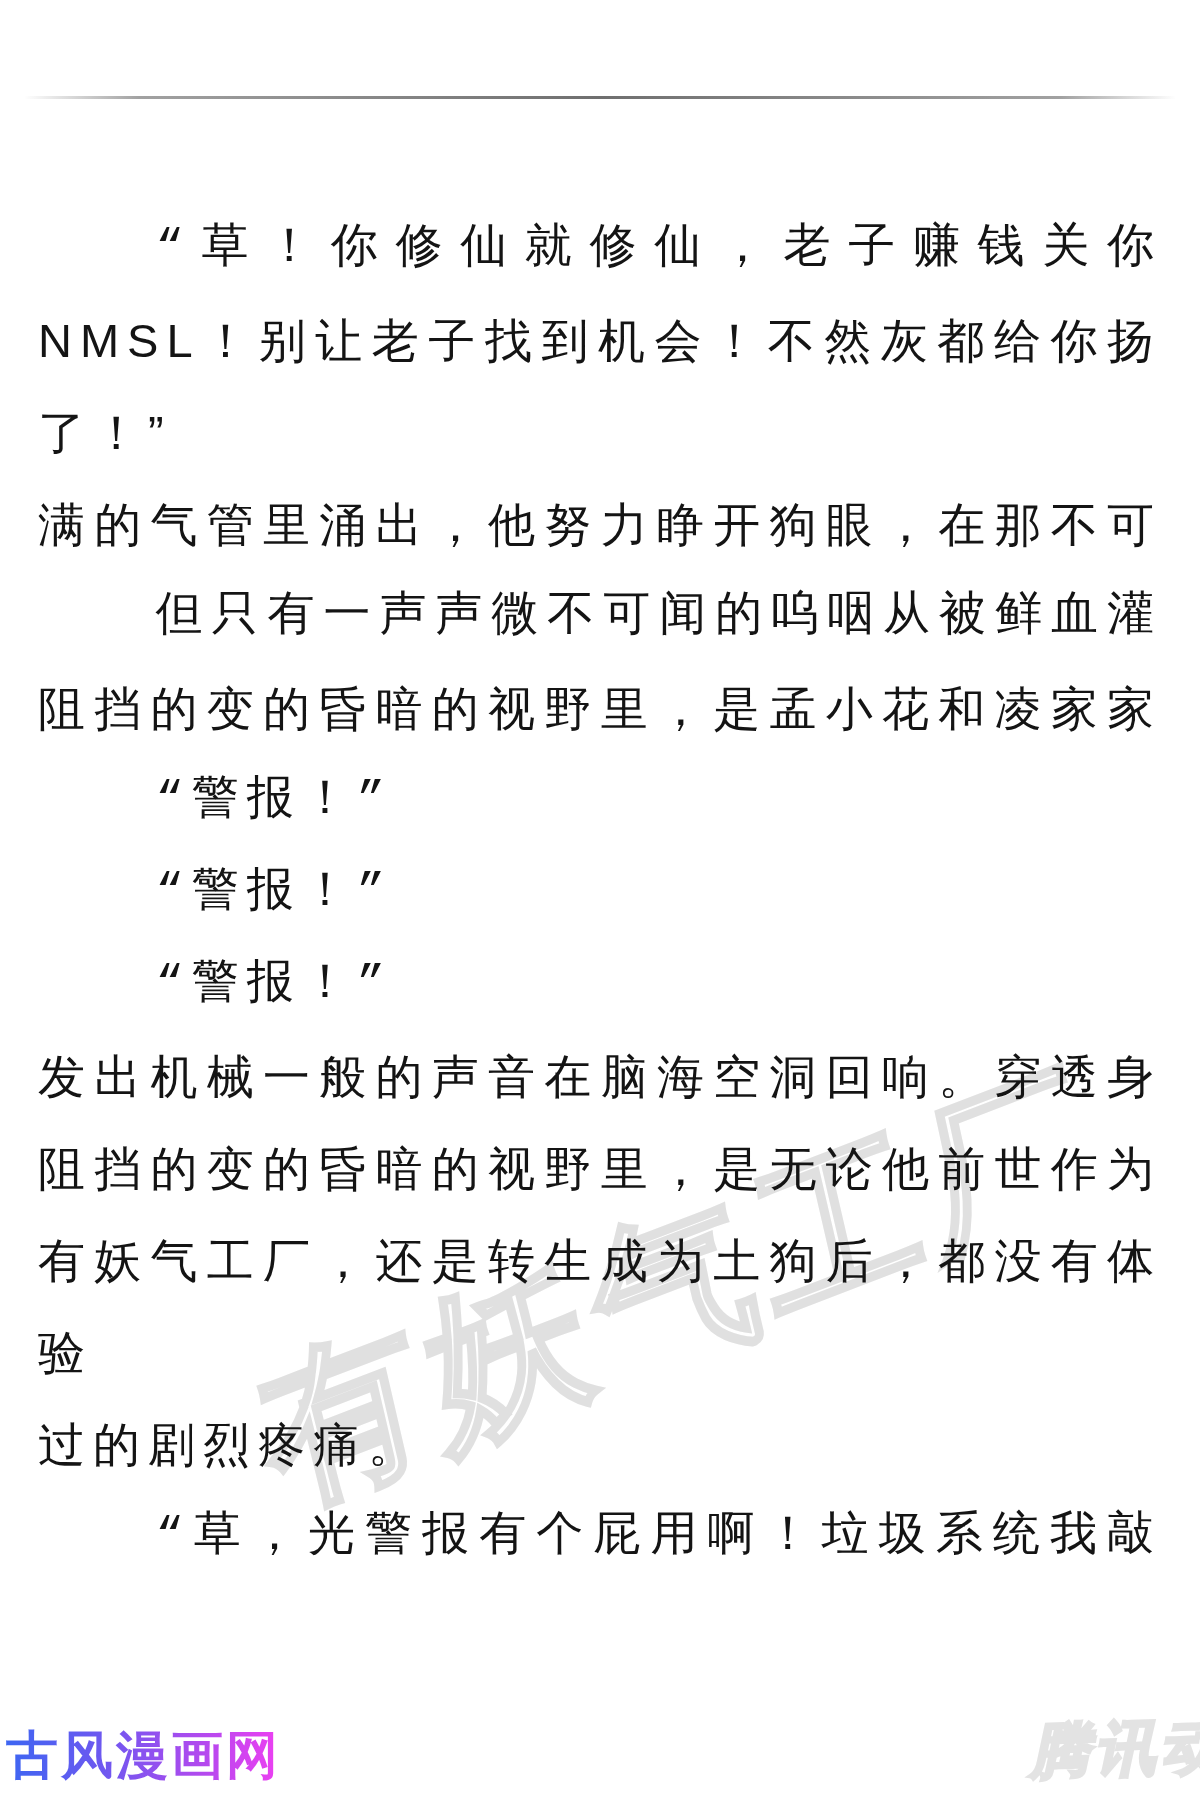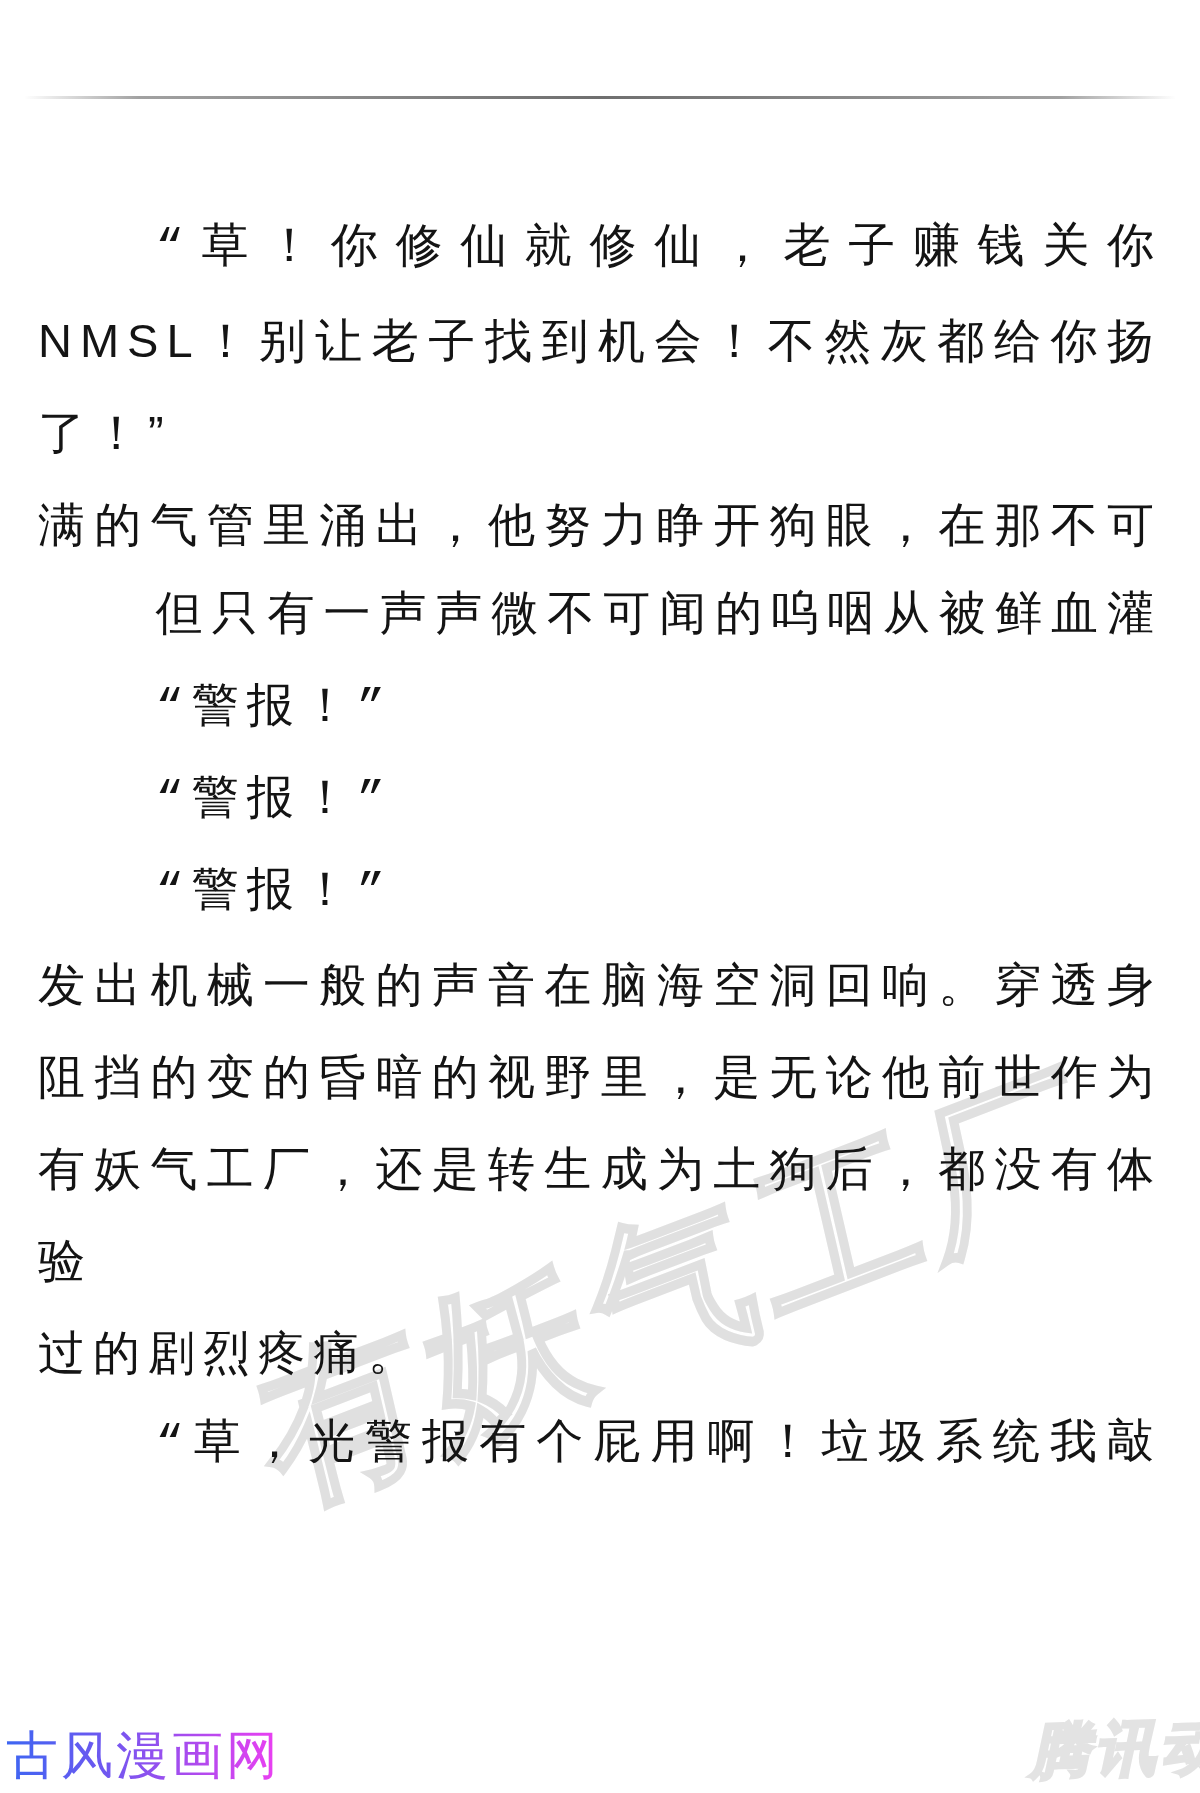--- a/index.html
+++ b/index.html
@@ -70,21 +70,21 @@
     white-space:nowrap;
     color:#f2f2f2;
     -webkit-text-stroke:3px #e3e3e3;
     z-index:1;
   }
   
   .logo{
     position:absolute;
     left:6px;bottom:2px;
     font-size:52px;
-    font-weight:400;
+    font-weight:700;
     letter-spacing:3px;
     white-space:nowrap;
     background:linear-gradient(90deg,#3d66f2 0%,#6d58f0 35%,#b04aee 70%,#ee3ff2 100%);
     -webkit-background-clip:text;
     background-clip:text;
     color:transparent;
     z-index:3;
     text-align:center;
   }
 </style>
@@ -95,20 +95,21 @@
   <div class="divider"></div>
 
   <div class="wm-center">有妖气工厂</div>
 
   <div class="text-block" id="lines-container">
       <div class="line stretch indent">“草！你修仙就修仙，老子赚钱关你</div>
       <div class="line stretch">NMSL！别让老子找到机会！不然灰都给你扬</div>
       <div class="line">了！”</div>
       <div class="line stretch">满的气管里涌出，他努力睁开狗眼，在那不可</div>
       <div class="line stretch indent">但只有一声声微不可闻的呜咽从被鲜血灌</div>
+      <div class="line stretch">阻挡的变的昏暗的视野里，是孟小花和凌家家</div>
       <div class="line indent">“警报！”</div>
       <div class="line indent">“警报！”</div>
       <div class="line indent">“警报！”</div>
       <div class="line stretch">发出机械一般的声音在脑海空洞回响。穿透身</div>
       <div class="line stretch">阻挡的变的昏暗的视野里，是无论他前世作为</div>
       <div class="line stretch">有妖气工厂，还是转生成为土狗后，都没有体验</div>
       <div class="line">过的剧烈疼痛。</div>
       <div class="line stretch indent">“草，光警报有个屁用啊！垃圾系统我敲</div>
     </div>
 

